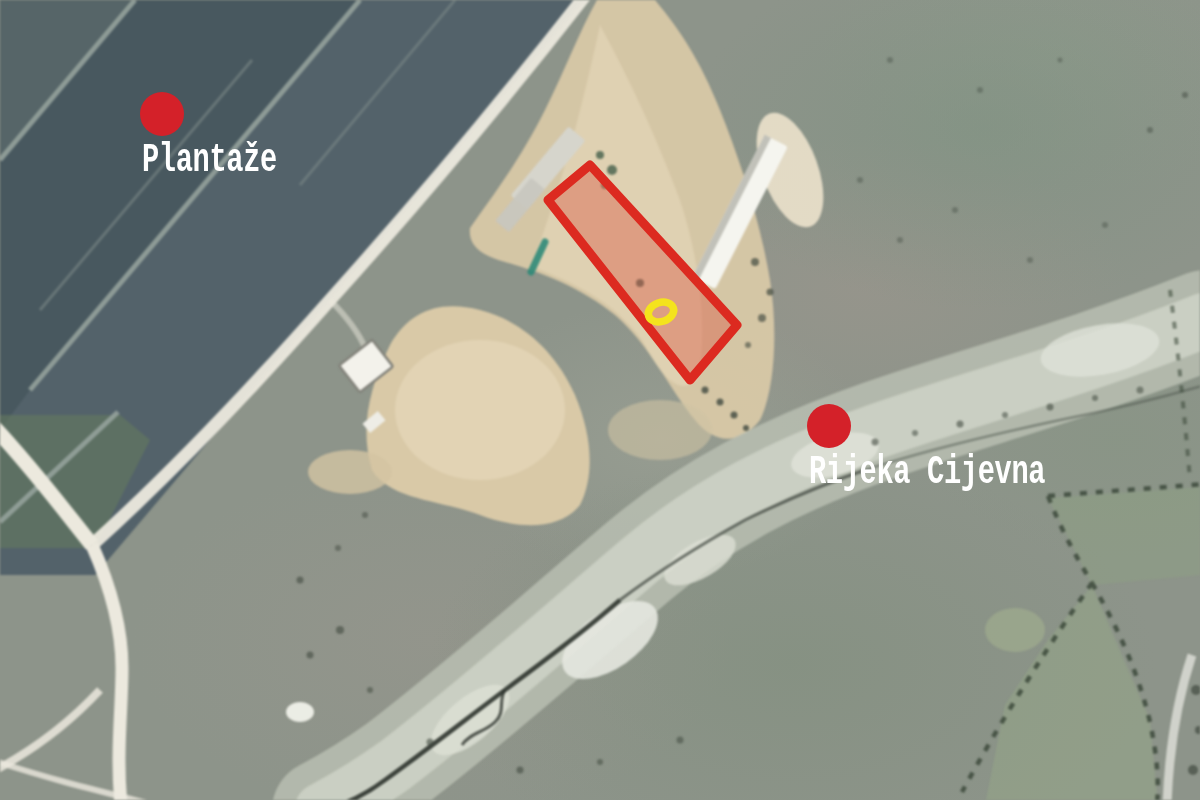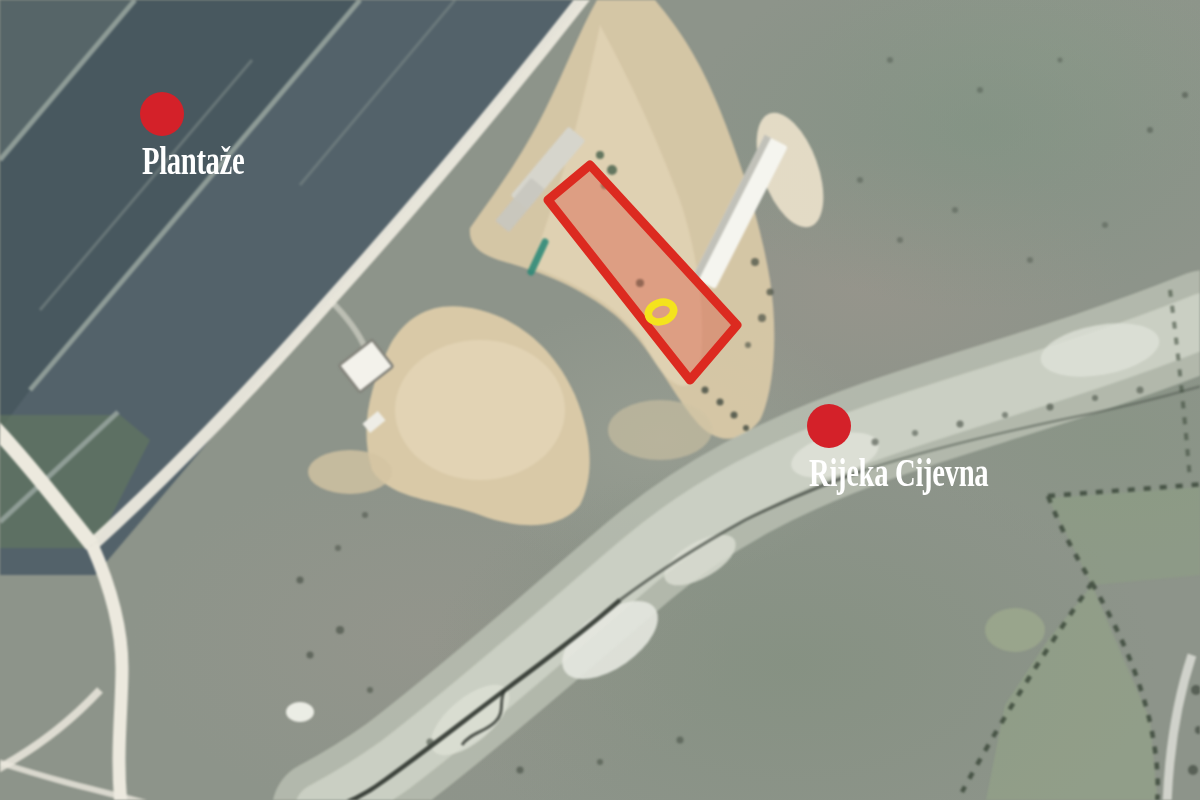--- a/index.html
+++ b/index.html
@@ -1,20 +1,20 @@
 <!DOCTYPE html>
 <html><head>
 <meta charset="utf-8">
 <style>
   html,body{margin:0;padding:0;background:#222;}
   .stage{
     position:relative;
     width:1200px;height:800px;
     overflow:hidden;
-    font-family:Liberation Serif, serif;
+    font-family:Liberation Mono, monospace;
     background:#8b5cf6;
   }
   
   .terrain-base{
     position:absolute;inset:0;
     background-color:#8d948a;
     background-image:
       radial-gradient(420px 260px at 82% 16%, rgba(124,146,128,0.50), rgba(124,146,128,0) 70%),
       radial-gradient(380px 220px at 72% 36%, rgba(161,149,141,0.42), rgba(161,149,141,0) 70%),
       radial-gradient(520px 300px at 66% 83%, rgba(126,142,122,0.45), rgba(126,142,122,0) 70%),

